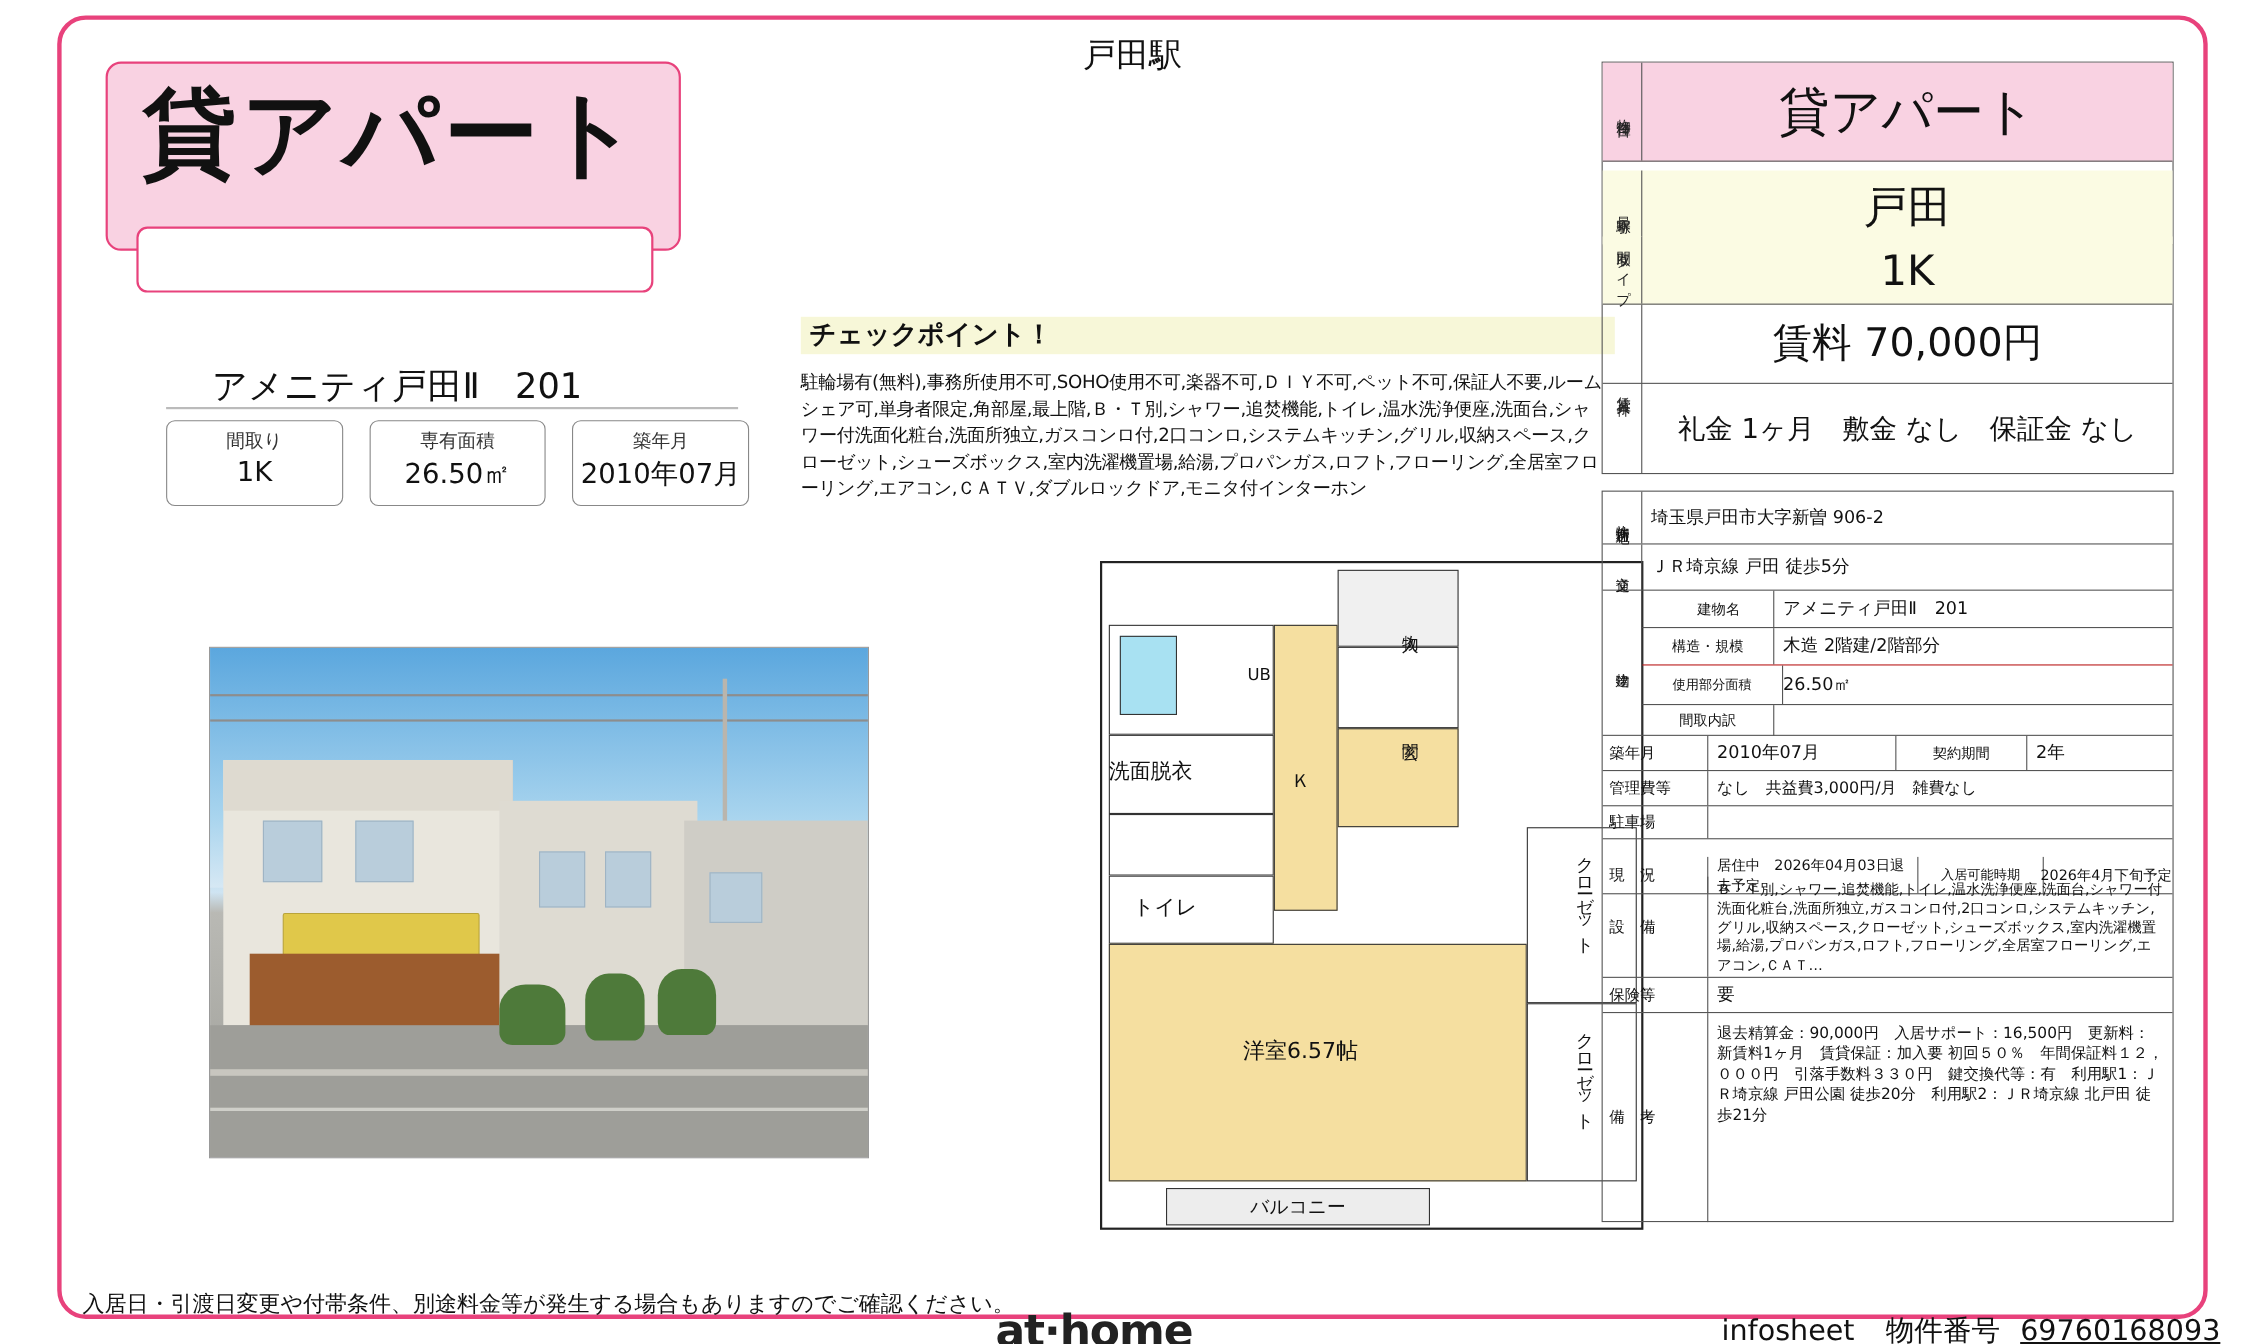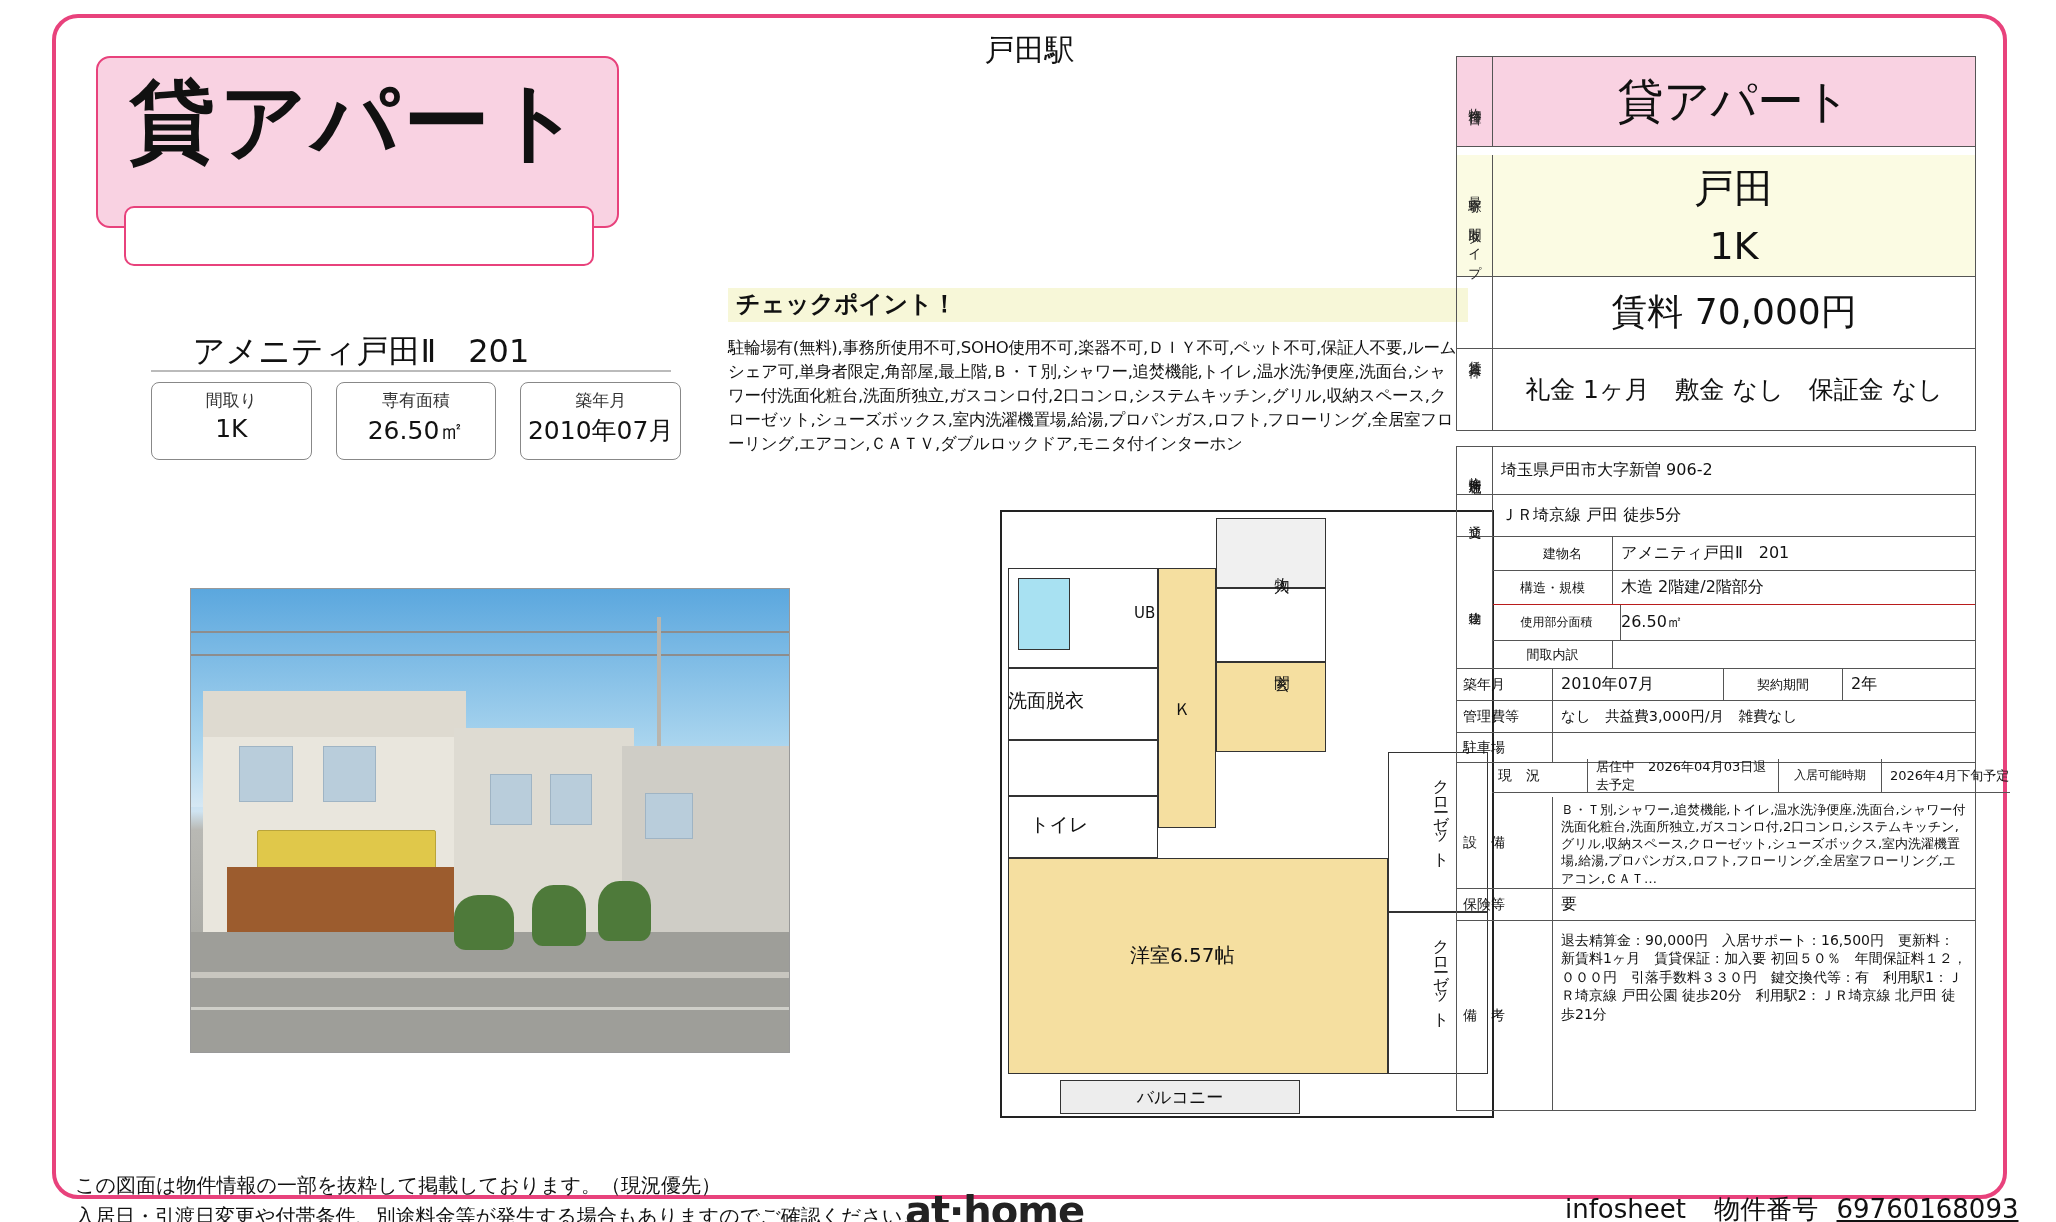--- a/index.html
+++ b/index.html
@@ -422,24 +422,24 @@
     <div class="rrow" style="top:254px; height:32px;">
       <div class="rlbl-w">管理費等</div>
       <div class="rval" style="left:96px; right:0; font-size:14.5px;">なし　共益費3,000円/月　雑費なし</div>
     </div>
 
     <div class="rrow" style="top:286px; height:30px;">
       <div class="rlbl-w">駐車場</div>
       <div class="rval" style="left:96px; right:0;"></div>
     </div>
 
-    <div class="rrow" style="top:312px; height:34px;margin-left:35px;">
+    <div class="rrow" style="top:332px; height:34px;">
       <div class="rlbl-w">現　況</div>
       <div class="rval" style="left:96px; width:190px; font-size:13px;">居住中　2026年04月03日退去予定</div>
-      <div class="sublbl" style="left:286px; width:104px; font-size:12px; line-height:1.1; text-align:center;">入居可能時期</div>
+      <div class="sublbl" style="left:286px; width:115px; font-size:12px; line-height:1.1; text-align:center;">入居可能時期</div>
       <div class="rval" style="left:390px; right:0; font-size:13px;">2026年4月下旬予定</div>
     </div>
 
     <div class="rrow" style="top:350px; height:92px;">
       <div class="rlbl-w">設　備</div>
       <div class="rval smalltxt" style="left:96px; right:0; padding-right:6px; align-items:flex-start;">Ｂ・Ｔ別,シャワー,追焚機能,トイレ,温水洗浄便座,洗面台,シャワー付洗面化粧台,洗面所独立,ガスコンロ付,2口コンロ,システムキッチン,グリル,収納スペース,クローゼット,シューズボックス,室内洗濯機置場,給湯,プロパンガス,ロフト,フローリング,全居室フローリング,エアコン,ＣＡＴ…</div>
     </div>
 
     <div class="rrow" style="top:442px; height:32px;">
       <div class="rlbl-w">保険等</div>
@@ -448,21 +448,20 @@
 
     <div class="rrow" style="top:474px; height:190px; border-bottom:none;">
       <div class="rlbl-w">備　考</div>
       <div class="rval smalltxt" style="left:96px; right:0; padding-right:8px; align-items:flex-start; font-size:14px !important; padding-top:10px;">退去精算金：90,000円　入居サポート：16,500円　更新料：新賃料1ヶ月　賃貸保証：加入要 初回５０％　年間保証料１２，０００円　引落手数料３３０円　鍵交換代等：有　利用駅1：ＪＲ埼京線 戸田公園 徒歩20分　利用駅2：ＪＲ埼京線 北戸田 徒歩21分</div>
     </div>
   </div>
 
 </div>
 
 <div class="footer-note">
-  <div>この図面は物件情報の一部を抜粋して掲載しております。（現況優先）</div>
   <div>入居日・引渡日変更や付帯条件、別途料金等が発生する場合もありますのでご確認ください。</div>
 </div>
 <div class="athome">at·home</div>
 <div class="infosheet">
   <span>infosheet</span>
   <span style="margin-left:20px;">物件番号</span>
   <span class="num">69760168093</span>
 </div>
 
 </body></html>

